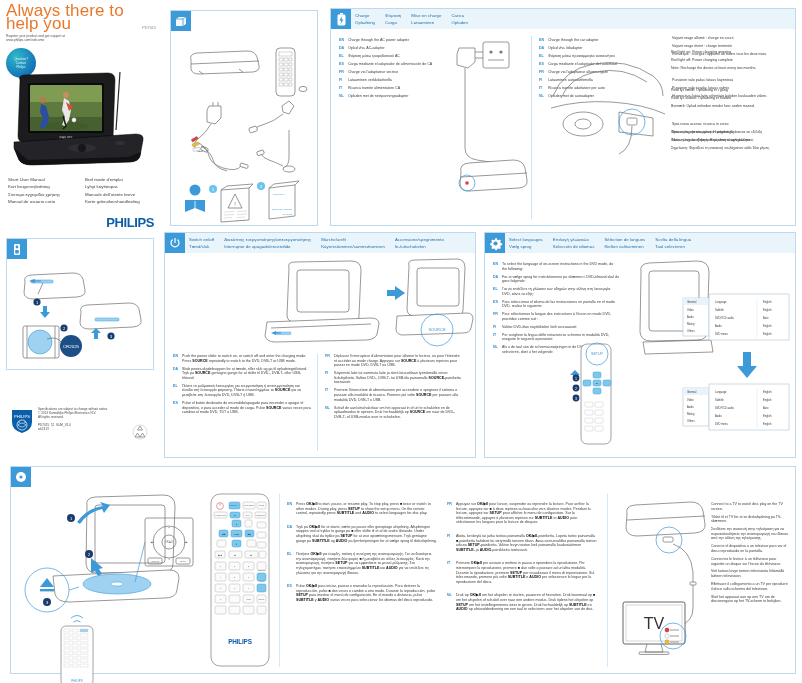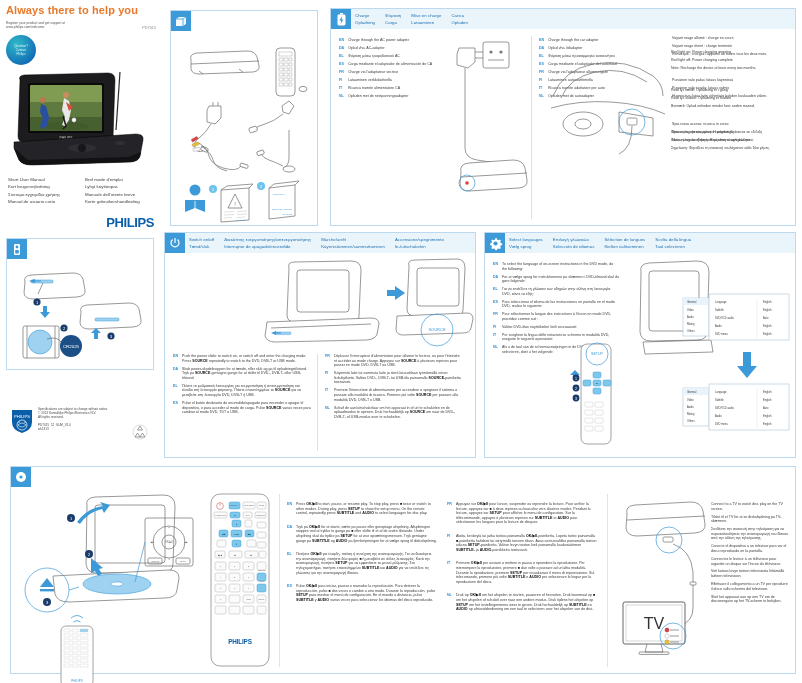--- a/index.html
+++ b/index.html
@@ -58,21 +58,21 @@
   .loc-text {
     color: #3a3a3a; font-size: 3.6px; line-height: 4.6px;
     letter-spacing: .01px;
   }
   .loc-text b { color: #111; }
   .plain-line { color: #3a3a3a; font-size: 3.6px; line-height: 4.6px; margin-bottom: 3.4px; }
 
   
   #cover { position: absolute; left: 6px; top: 4px; width: 152px; height: 228px; }
   .cover-title {
-    font-size: 11px; color: #e8792b; font-weight: 700;
+    font-size: 17px; color: #e8792b; font-weight: 400;
     letter-spacing: .1px; line-height: 13px;
   }
   .cover-sub { font-size: 3.3px; color: #555; line-height: 4.2px; margin-top: 4px; }
   .model-no { position: absolute; right: 2px; top: 22px; font-size: 3.8px; color: #8a8a8a; }
   .seal {
     margin-top: 6px; width: 30px; height: 30px; border-radius: 50%;
     background: radial-gradient(circle at 35% 30%, #2fb8c8 0%, #1473b8 70%, #0d5f9e 100%);
     display: flex; flex-direction: column; align-items: center; justify-content: center;
     color: #dff3fb; font-size: 3px; line-height: 4px; text-align: center;
   }

